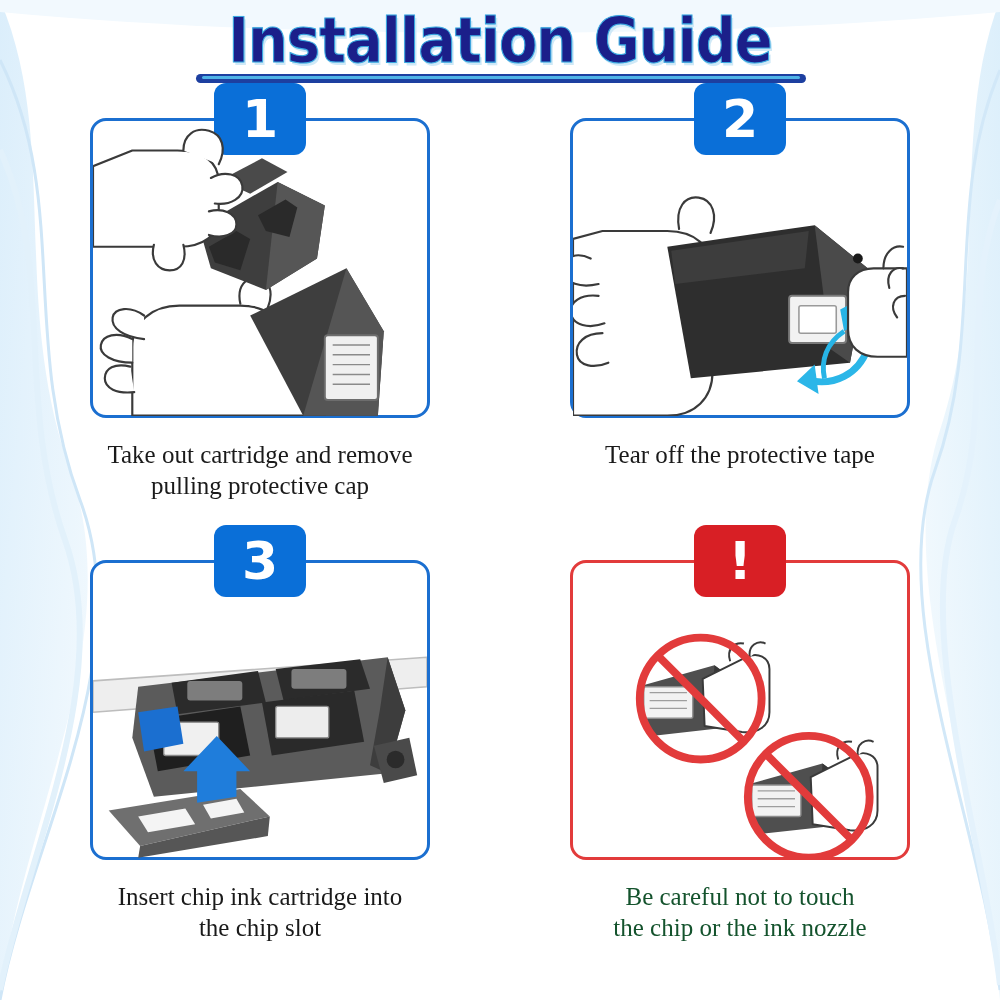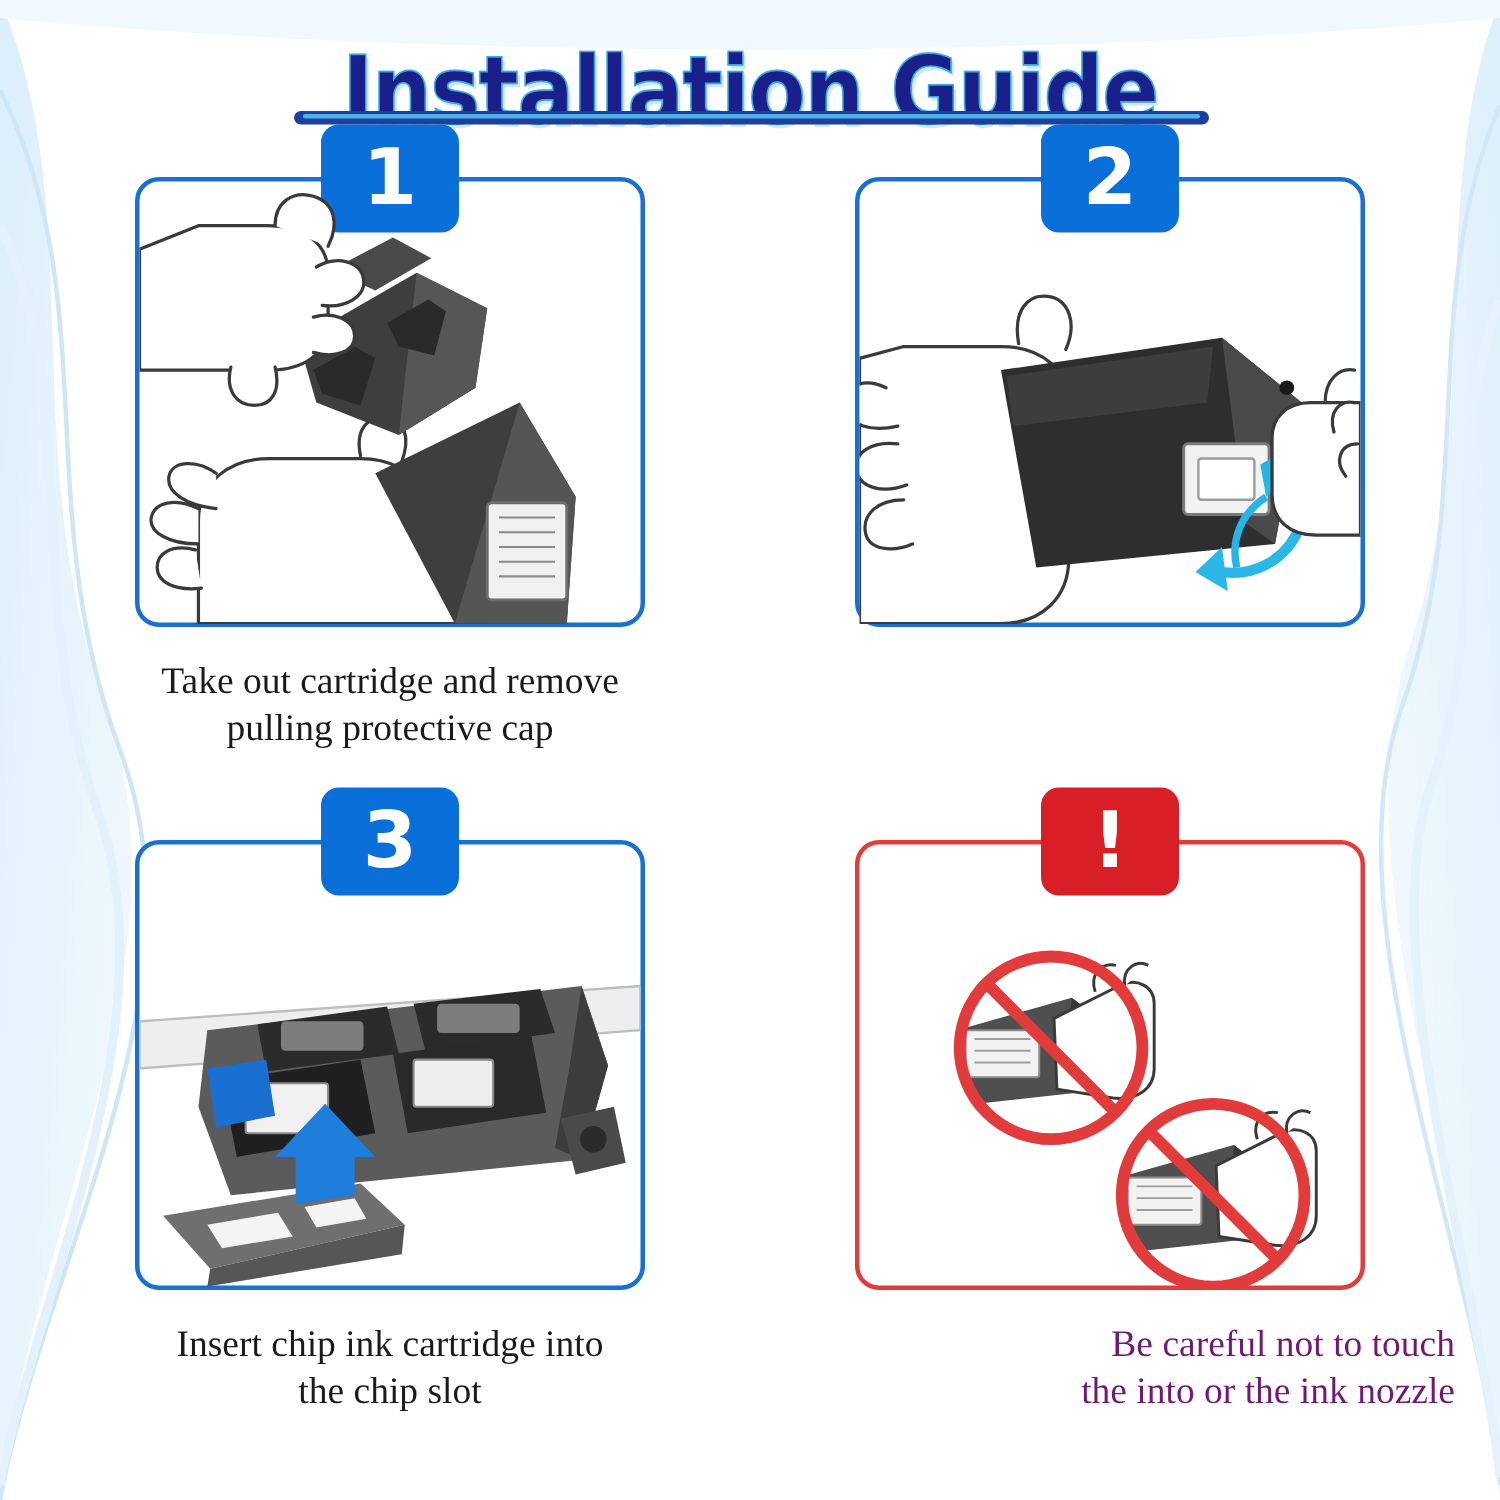--- a/index.html
+++ b/index.html
@@ -22,21 +22,21 @@
     position: absolute; inset: 0;
     width: 1000px; height: 1000px;
     pointer-events: none;
   }
 
   
   .title-wrap {
     position: absolute;
     top: 8px; left: 0; width: 1000px;
     height: 86px;
-    display: flex; align-items: flex-end; justify-content: center;
+    display: flex; align-items: flex-start; justify-content: center;
   }
   .title {
     font-family: "DejaVu Sans", sans-serif;
     font-weight: bold;
     font-size: 56px;
     letter-spacing: -1px;
     color: #1b1f8a;
     -webkit-text-stroke: 1px #3aa8e0;
     text-shadow:
       0 0 1px #35a7df,
@@ -103,21 +103,21 @@
   .badge.red { background: #d81f25; }
 
   .caption {
     margin-top: 22px;
     text-align: center;
     font-size: 25px;
     line-height: 1.22;
     color: #1a1a1a;
     font-family: Liberation Serif, serif;
   }
-  .caption.warn { color: #701a75; text-align: right; }
+  .caption.warn { color: #14532d; }
 
   .art { position: absolute; inset: 0; }
 </style>
 </head>
 <body>
 
 <div id="page">
 
   <svg class="bg-swoosh" viewBox="0 0 1000 1000">
     <defs>
@@ -233,20 +233,21 @@
 
           <g fill="#ffffff" stroke="#3a3a3a" stroke-width="2.2" stroke-linejoin="round" stroke-linecap="round">
             <path d="M340,150 L306,150 C290,150 280,160 280,174 L280,212 C280,230 292,240 310,240 L340,240 Z"></path>
             <path d="M316,150 C316,134 326,126 336,128"></path>
             <path d="M322,170 C318,156 326,148 336,150"></path>
             <path d="M330,200 C322,190 326,178 338,178"></path>
           </g>
         </svg>
       </div>
       <div class="caption">
+        <div>Tear off the protective tape</div>
       </div>
     </div>
 
     <div class="cell cell-3">
       <div class="panel">
         <div class="badge">3</div>
         <svg class="art" viewBox="0 0 340 300">
 
           <path d="M0,120 L340,96 L340,126 L0,152 Z" fill="#eeeeee" stroke="#bdbdbd" stroke-width="1.6"></path>
 
@@ -328,18 +329,18 @@
               <path d="M160,100 C156,88 164,80 174,82"></path>
               <path d="M180,96 C178,84 188,78 196,82"></path>
             </g>
             <circle cx="130" cy="138" r="62" fill="none" stroke="#e23b3b" stroke-width="8"></circle>
             <line x1="86" y1="94" x2="174" y2="182" stroke="#e23b3b" stroke-width="8"></line>
           </g>
         </svg>
       </div>
       <div class="caption warn">
         <div>Be careful not to touch</div>
-        <div>the into or the ink nozzle</div>
+        <div>the chip or the ink nozzle</div>
       </div>
     </div>
 
   </div>
 </div>
 
 </body></html>

